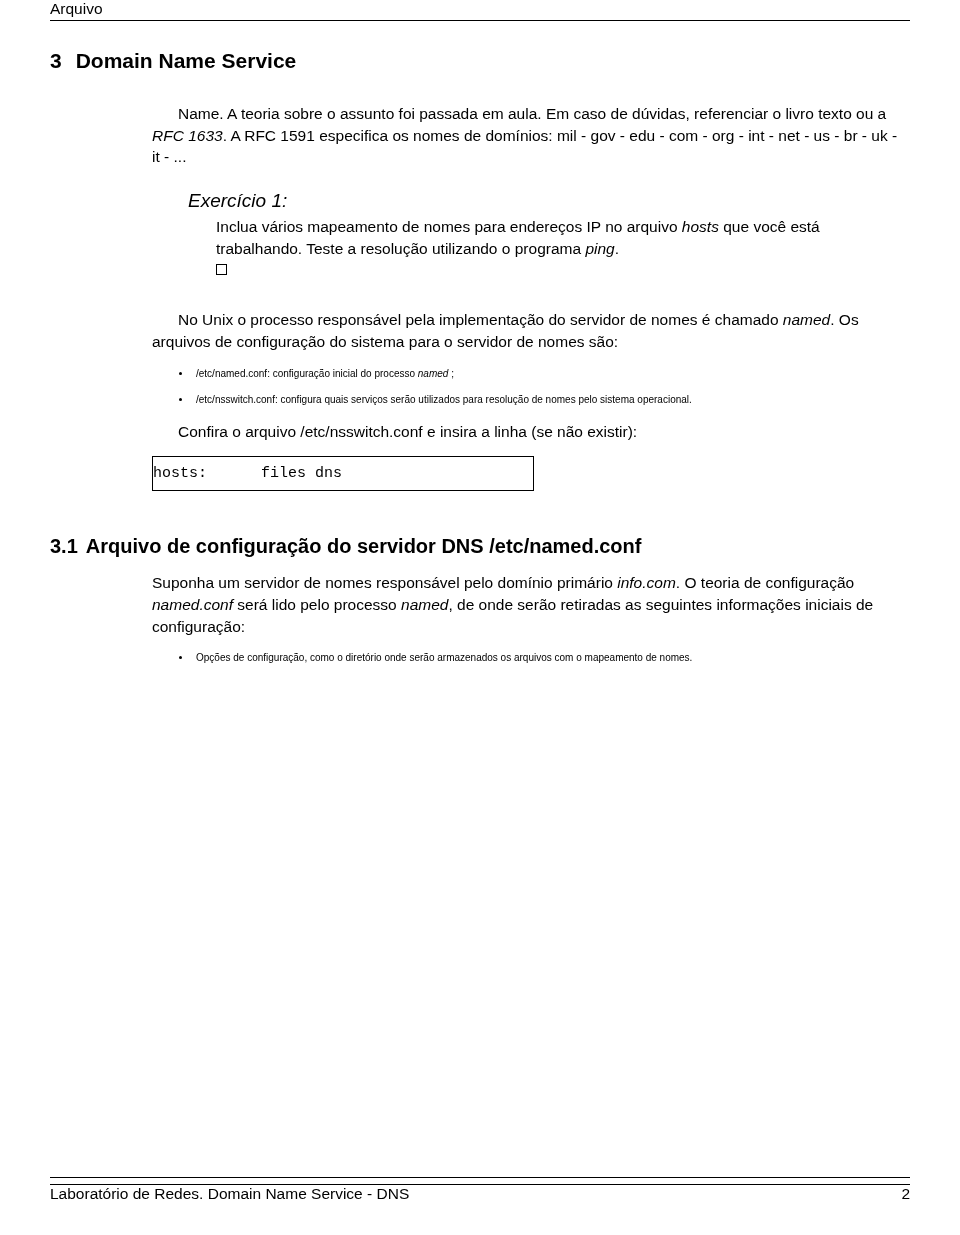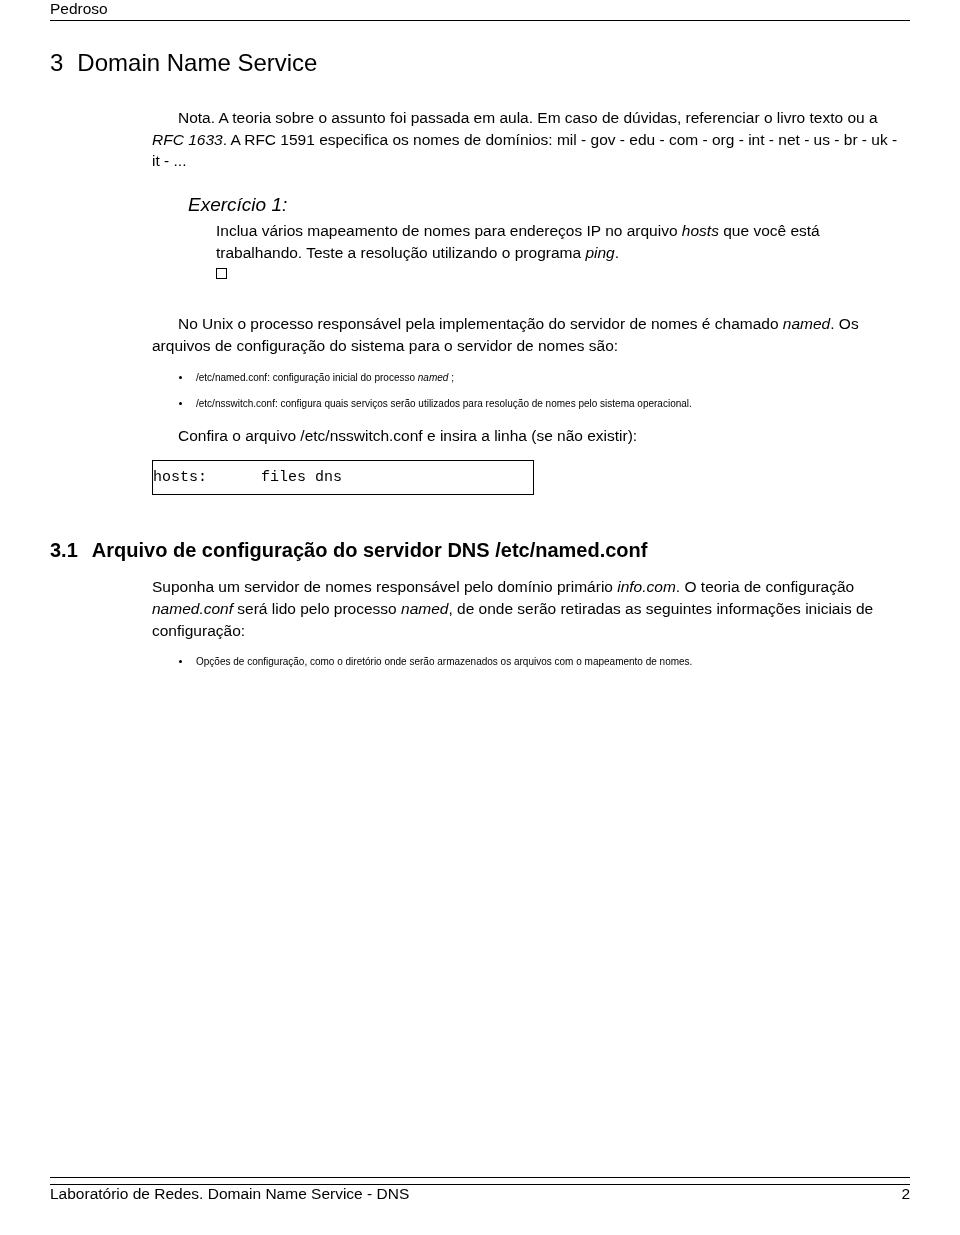--- a/index.html
+++ b/index.html
@@ -12,22 +12,22 @@
     position: relative;
     padding: 0 50px;
   }
   .header-line {
     border-bottom: 1px solid #000;
     padding-bottom: 2px;
     margin-bottom: 28px;
     font-size: 15.5px;
   }
   .section-title {
-    font-size: 24px;
-    font-weight: normal;
+    font-size: 21px;
+    font-weight: bold;
     margin-bottom: 30px;
     margin-top: 4px;
   }
   .section-title .num { margin-right: 14px; }
   .content-indent {
     margin-left: 102px;
     margin-right: 5px;
   }
   .note-para {
     font-size: 15.5px;
@@ -85,21 +85,21 @@
     margin-bottom: 6px;
     width: 382px;
     white-space: pre;
   }
   .subsection-title {
     font-size: 20px;
     font-weight: bold;
     margin-top: 44px;
     margin-bottom: 14px;
   }
-  .subsection-title .num { margin-right: 14px; }
+  .subsection-title .num { margin-right: 8px; }
   .footer {
     position: absolute;
     bottom: 32px;
     left: 50px;
     right: 50px;
     border-top: 1px solid #000;
     padding-top: 0;
     font-size: 15.5px;
     display: flex;
     justify-content: space-between;
@@ -108,31 +108,31 @@
     position: absolute;
     top: -8px;
     left: 0; right: 0;
     border-top: 1px solid #000;
   }
 </style>
 </head>
 <body>
 
 <div class="header-line">
-  <span>Pedroso</span>
+  <span>Arquivo</span>
 </div>
 
 <div class="section-title">
   <span class="num">3</span><span>Domain Name Service</span>
 </div>
 
 <div class="content-indent">
 
   <p class="note-para indent-first">
-    <span>Nota. A teoria sobre o assunto foi passada em aula. Em caso de dúvidas, referenciar o livro texto ou a </span><span class="italic">RFC 1633</span><span>. A RFC 1591 especifica os nomes de domínios: mil - gov - edu - com - org - int - net - us - br - uk - it - ...</span>
+    <span>Name. A teoria sobre o assunto foi passada em aula. Em caso de dúvidas, referenciar o livro texto ou a </span><span class="italic">RFC 1633</span><span>. A RFC 1591 especifica os nomes de domínios: mil - gov - edu - com - org - int - net - us - br - uk - it - ...</span>
   </p>
 
   <div class="exercise-box">
     <div class="exercise-title">Exercício 1:</div>
     <div class="exercise-body">
       <span>Inclua vários mapeamento de nomes para endereços IP no arquivo </span><span class="italic">hosts</span><span> que você está trabalhando. Teste a resolução utilizando o programa </span><span class="italic">ping</span><span>.</span><br>
       <span class="checkbox-glyph"></span>
     </div>
   </div>
 

